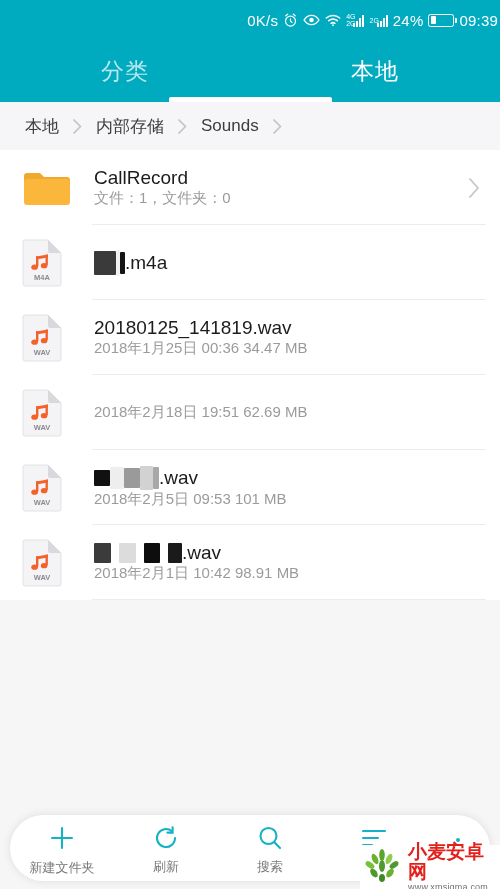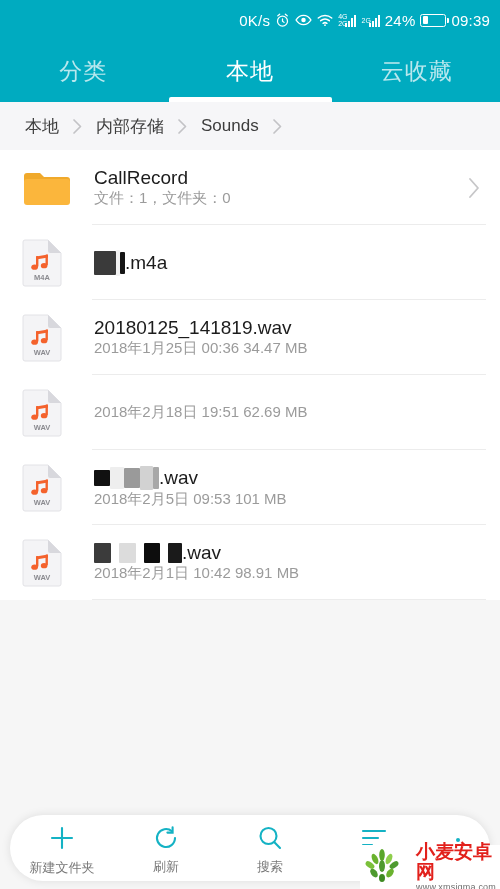--- a/index.html
+++ b/index.html
@@ -19,21 +19,21 @@
     background: #f6f6f6;
   }
 
   
   .statusbar {
     height: 40px;
     background: #00abc0;
     display: flex;
     align-items: center;
     justify-content: flex-end;
-    padding-right: 10px;
+    padding-right: 2px;
     box-sizing: border-box;
     color: #ffffff;
     font-size: 15px;
     gap: 5px;
   }
   .sb-text { font-size: 15px; letter-spacing: .2px; line-height: 1; }
   .sb-icon { display: inline-flex; align-items: center; justify-content: center; line-height: 1; }
   .sb-icon svg { display: block; }
   .sb-net { display: inline-flex; flex-direction: column; justify-content: center; line-height: 1; font-size: 7px; margin-right: -2px;}
   .sb-net .g { letter-spacing: 0; }
@@ -213,21 +213,21 @@
   
   .watermark {
     position: absolute;
     right: 0;
     bottom: 0;
     width: 140px;
     height: 44px;
     background: #ffffff;
     display: flex;
     align-items: center;
-    gap: 16px;
+    gap: 8px;
     padding-left: 4px;
     box-sizing: border-box;
     pointer-events: none;
   }
   .wm-text { display: flex; flex-direction: column; justify-content:center; line-height:1; }
   .wm-title {
     font-size: 19px;
     font-weight: bold;
     color: #e2211c;
     letter-spacing: 0px;
@@ -297,21 +297,20 @@
     <span class="batt">
         <span style="width:5px"></span>
       </span>
 
     <span class="sb-text">09:39</span>
   </div>
 
   <div class="tabbar">
     <div class="tab">分类</div>
     <div class="tab active">本地</div>
-    <div class="tab">云收藏</div>
     <div class="tab-indicator"></div>
   </div>
 
   <div class="breadcrumb">
     <span class="crumb">本地</span>
     <span class="crumb-sep">
       <svg width="11" height="17" viewBox="0 0 11 17" fill="none" stroke="#c3c3c6" stroke-width="1.7" stroke-linecap="round" stroke-linejoin="round">
           <path d="M2 2l6.5 6.5L2 15"></path>
         </svg>
     </span>

